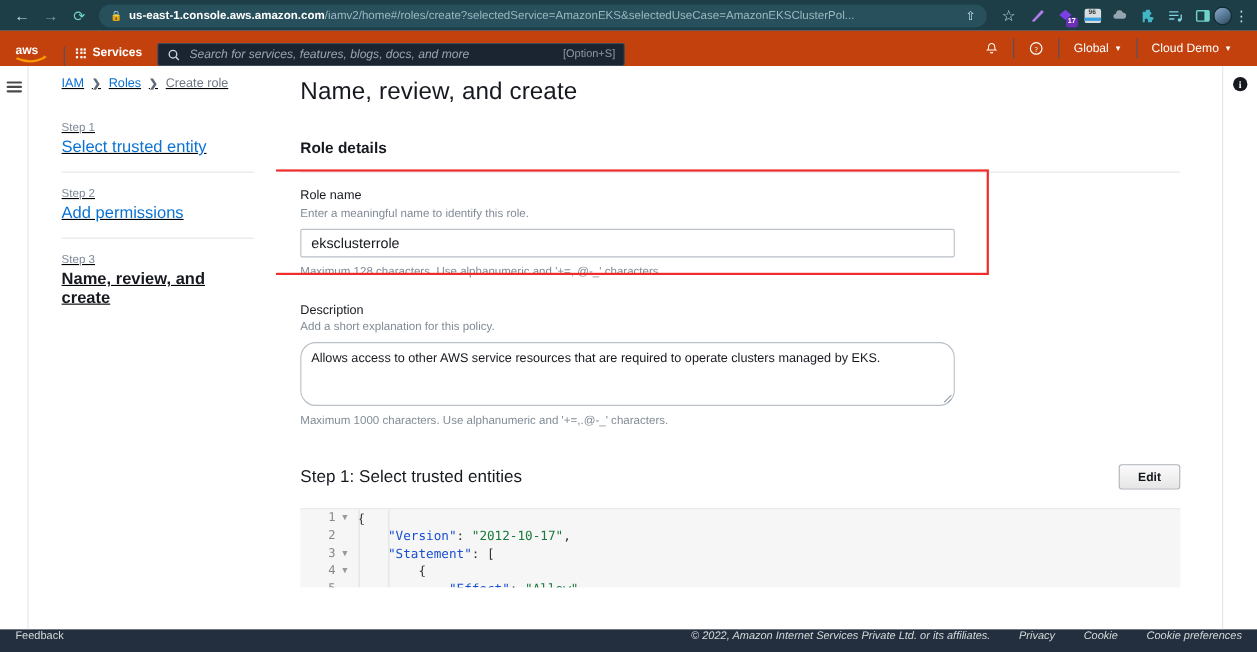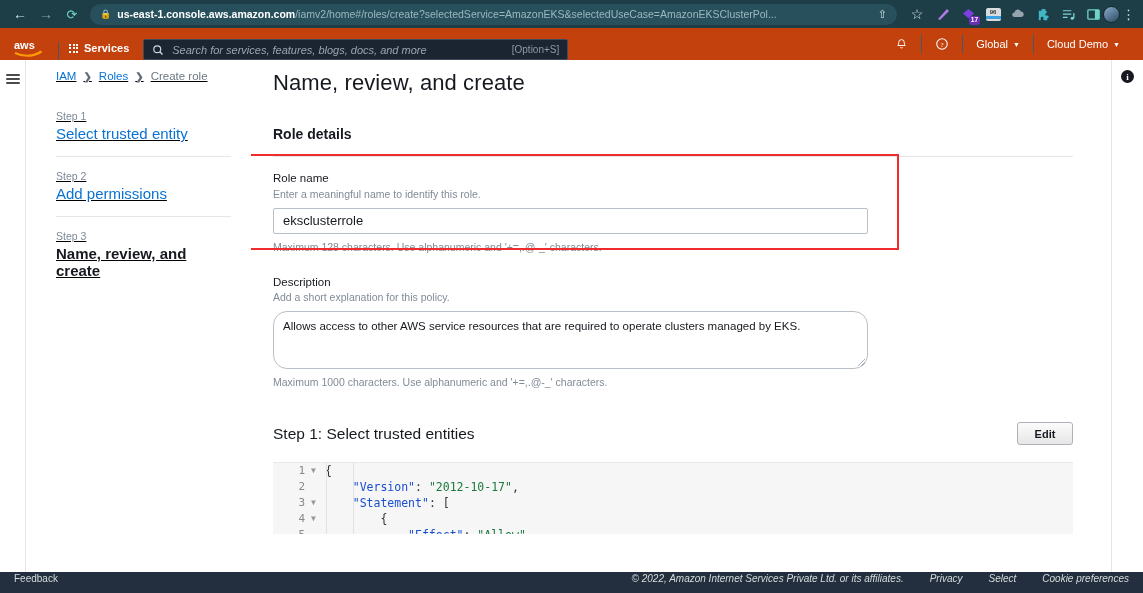--- a/index.html
+++ b/index.html
@@ -508,16 +508,16 @@
   <div class="right-rail">
     <div class="info-ico">i</div>
   </div>
 </div>
 
 <div class="footer">
   <span>Feedback</span>
   <span class="right">
     <span>© 2022, Amazon Internet Services Private Ltd. or its affiliates.</span>
     <span>Privacy</span>
-    <span>Select</span>
+    <span>Cookie</span>
     <span>Cookie preferences</span>
   </span>
 </div>
 
 </body></html>

